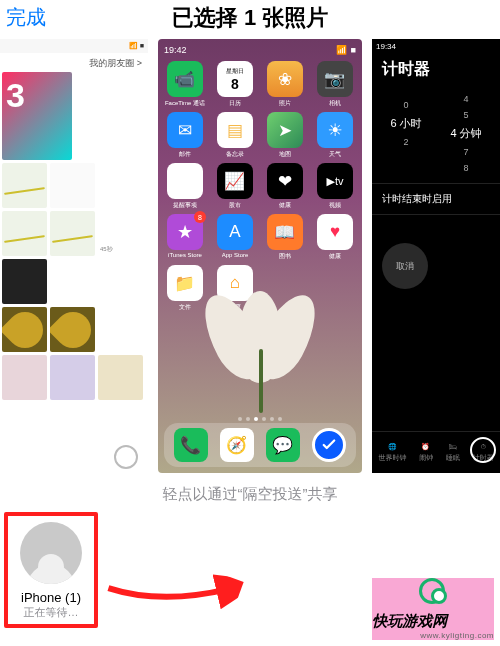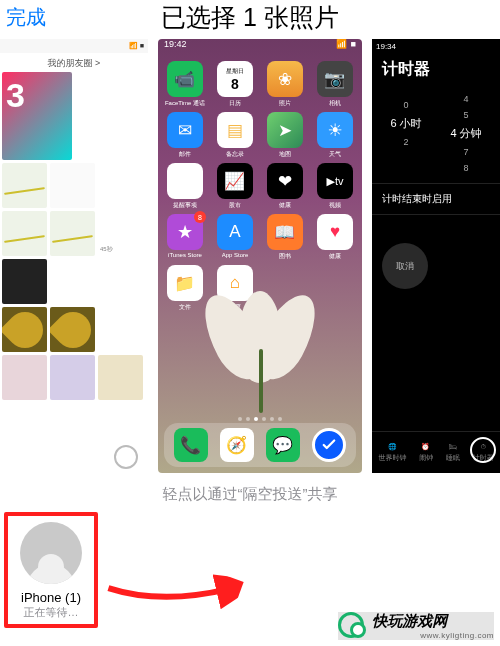--- a/index.html
+++ b/index.html
@@ -1,47 +1,47 @@
 <!DOCTYPE html>
 <html><head>
 <meta charset="utf-8">
 <style>
   * { margin: 0; padding: 0; box-sizing: border-box; font-family: -apple-system, "Helvetica Neue", Arial, sans-serif; }
   body { width: 500px; height: 646px; background: #fff; position: relative; overflow: hidden; }
 
   .topbar { display: flex; align-items: center; justify-content: space-between; padding: 4px 6px 8px; }
   .done { color: #007aff; font-size: 20px; font-weight: 500; }
-  .title { font-size: 25px; font-weight: 400; color: #000; position: absolute; left: 50%; transform: translateX(-50%); }
+  .title { font-size: 22px; font-weight: 700; color: #000; position: absolute; left: 50%; transform: translateX(-50%); }
 
   .strip { display: flex; gap: 10px; padding: 0 0 6px 0; height: 440px; }
 
   
   .ph { flex: 0 0 auto; background:#fff; position:relative; overflow:hidden; }
   .ph-left { width: 148px; }
   .pl-status { height:14px; background:#f7f7f7; font-size:7px; display:flex; justify-content:flex-end; align-items:center; padding:0 4px; color:#333; }
   .pl-tabs { display:flex; gap:2px; padding:4px 4px 2px; }
   .pl-tab { font-size:8px; border:1px solid #bbb; border-radius:2px; padding:2px 5px; color:#333; background:#fff;}
   .pl-tab.active{ background:#555; color:#fff; border-color:#555;}
-  .pl-link { font-size:9px; color:#555; text-align:center; padding:4px 6px 2px; }
+  .pl-link { font-size:9px; color:#555; text-align:right; padding:4px 6px 2px; }
   .pl-grid { padding:0 2px; }
   .pl-row { display:flex; gap:3px; margin-bottom:3px;}
   .thumb { width:45px; height:45px; background:#ddd; border-radius:2px; position:relative; overflow:hidden;}
   .thumb.big { width:70px; height:88px; }
   .line { position:absolute; left:5%; right:5%; top:60%; height:2px; background:#cdbf2e; border-radius:2px; transform:rotate(-8deg);}
   .t-promo{ background:linear-gradient(135deg,#ff2e63,#08d9d6); }
   .t-promo::after{content:"3";position:absolute;left:4px;top:4px;font-size:34px;font-weight:800;color:#fff;}
   .t-map{ background:#eef3e8;}
   .t-leaf{ background:#6b5b1a;}
   .t-leaf::before{content:"";position:absolute;inset:10% 10% 10% 10%;background:#c9a227;border-radius:50% 50% 50% 0;transform:rotate(45deg);}
   .t-dark{background:#222;}
   .pl-circle{position:absolute;right:10px;bottom:4px;width:24px;height:24px;border:2px solid #bbb;border-radius:50%;background:#fff;}
 
   
   .ph-mid { width: 204px; border-radius:4px; background:linear-gradient(180deg,#6e3a64 0%,#8a4a7a 35%,#b0a88a 100%); position:relative;}
-  .pm-status{height:16px;font-size:9px;color:#fff;display:flex;justify-content:space-between;align-items:flex-start;padding:0 6px;gap:29px;}
+  .pm-status{height:16px;font-size:9px;color:#fff;display:flex;justify-content:space-between;align-items:flex-end;padding:0 6px;gap:29px;}
   .apps{padding:6px 6px 0;}
   .arow{display:flex;justify-content:space-between;margin-bottom:4px;}
   .app{width:42px;display:flex;flex-direction:column;align-items:center;}
   .ico{width:36px;height:36px;border-radius:8px;display:flex;align-items:center;justify-content:center;font-size:17px;color:#fff;position:relative;}
   .lbl{font-size:6px;color:#fff;margin-top:2px;white-space:nowrap;max-width:44px;overflow:hidden;}
   .i-ft{background:#1abc5b;} .i-cal{background:#fff;color:#000;flex-direction:column;font-size:6px;}
   .i-cal b{font-size:14px;color:#000;} .i-ph{background:linear-gradient(#f6b94a,#e98a2b);}
   .i-cam{background:#444;} .i-mail{background:#1d8cff;} .i-note{background:#fff;color:#f6b94a;}
   .i-map{background:linear-gradient(135deg,#6fcf6f,#2e8b57);} .i-wx{background:#2e9bff;}
   .i-rem{background:#fff;} .i-stk{background:#000;} .i-hlt{background:#000;} .i-tv{background:#000;font-size:11px;}
@@ -78,21 +78,21 @@
   .share-row{display:flex;padding:8px 4px 0;}
   .share-item{width:94px;display:flex;flex-direction:column;align-items:center;border:4px solid #ff1e1e;border-radius:2px;padding:6px 0 4px;}
   .avatar{width:62px;height:62px;border-radius:50%;background:#c9c9c9;display:flex;align-items:flex-end;justify-content:center;overflow:hidden;}
   .avatar .head{width:26px;height:26px;border-radius:50%;background:#f0f0f0;margin-bottom:4px;}
   .avatar .body{position:absolute;width:48px;height:26px;background:#f0f0f0;border-radius:24px 24px 0 0;bottom:-6px;}
   .sh-name{font-size:13px;color:#000;margin-top:6px;}
   .sh-sub{font-size:11px;color:#8e8e93;}
   .arrow{position:absolute;left:108px;top:554px;transform:rotate(200deg);}
   .arrow svg{width:130px;height:60px;}
 
-  .wm{position:absolute;right:6px;bottom:6px;display:flex;align-items:center;gap:6px;background:#e5e5e5;}
+  .wm{position:absolute;right:6px;bottom:6px;display:flex;align-items:center;gap:6px;background:#f9a8d4;flex-direction:column;}
   .wm-logo{width:28px;height:28px;position:relative;}
   .wm-logo .r{position:absolute;border-radius:50%;}
   .r1{width:26px;height:26px;border:3px solid #18b36b;left:0;top:0;}
   .r2{width:16px;height:16px;border:3px solid #18b36b;left:12px;top:10px;background:#fff;}
   .wm-txt{font-size:15px;font-weight:800;font-style:italic;color:#000;}
   .wm-sub{font-size:8px;color:#666;letter-spacing:.5px;margin-left:48px;}
 </style>
 </head>
 <body>
 

